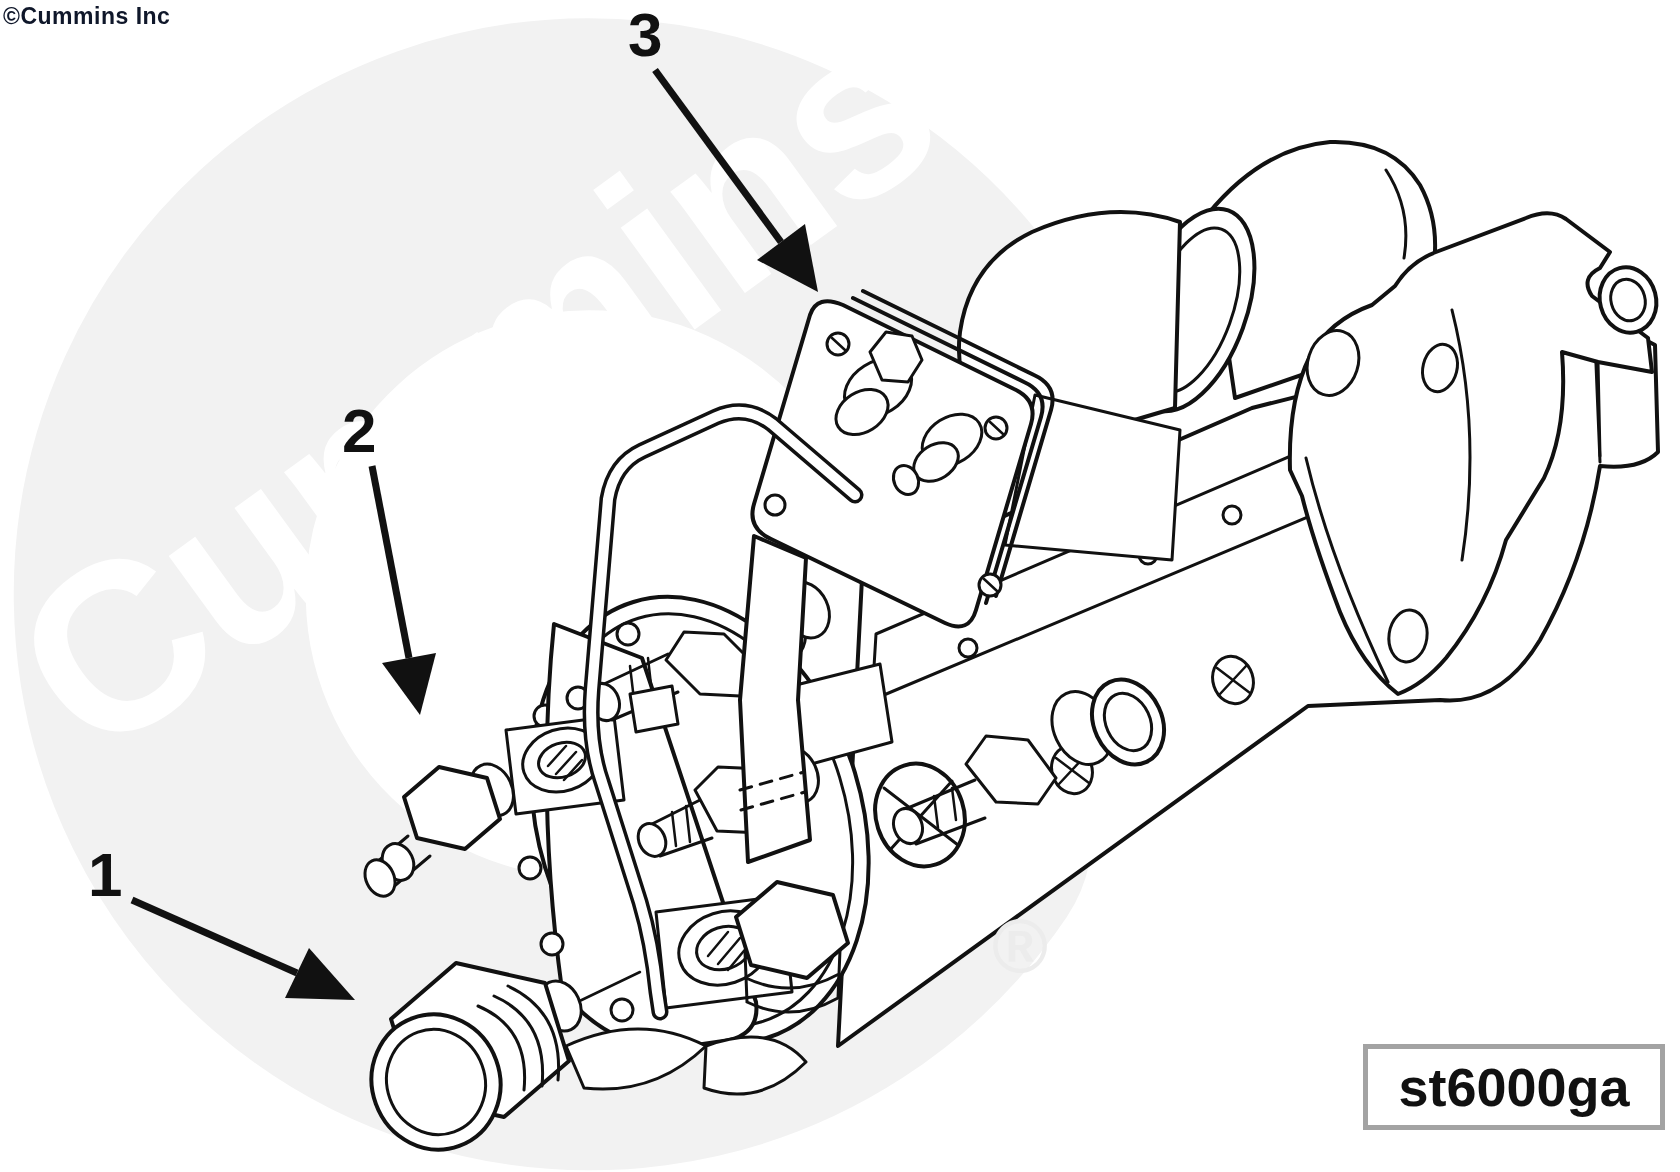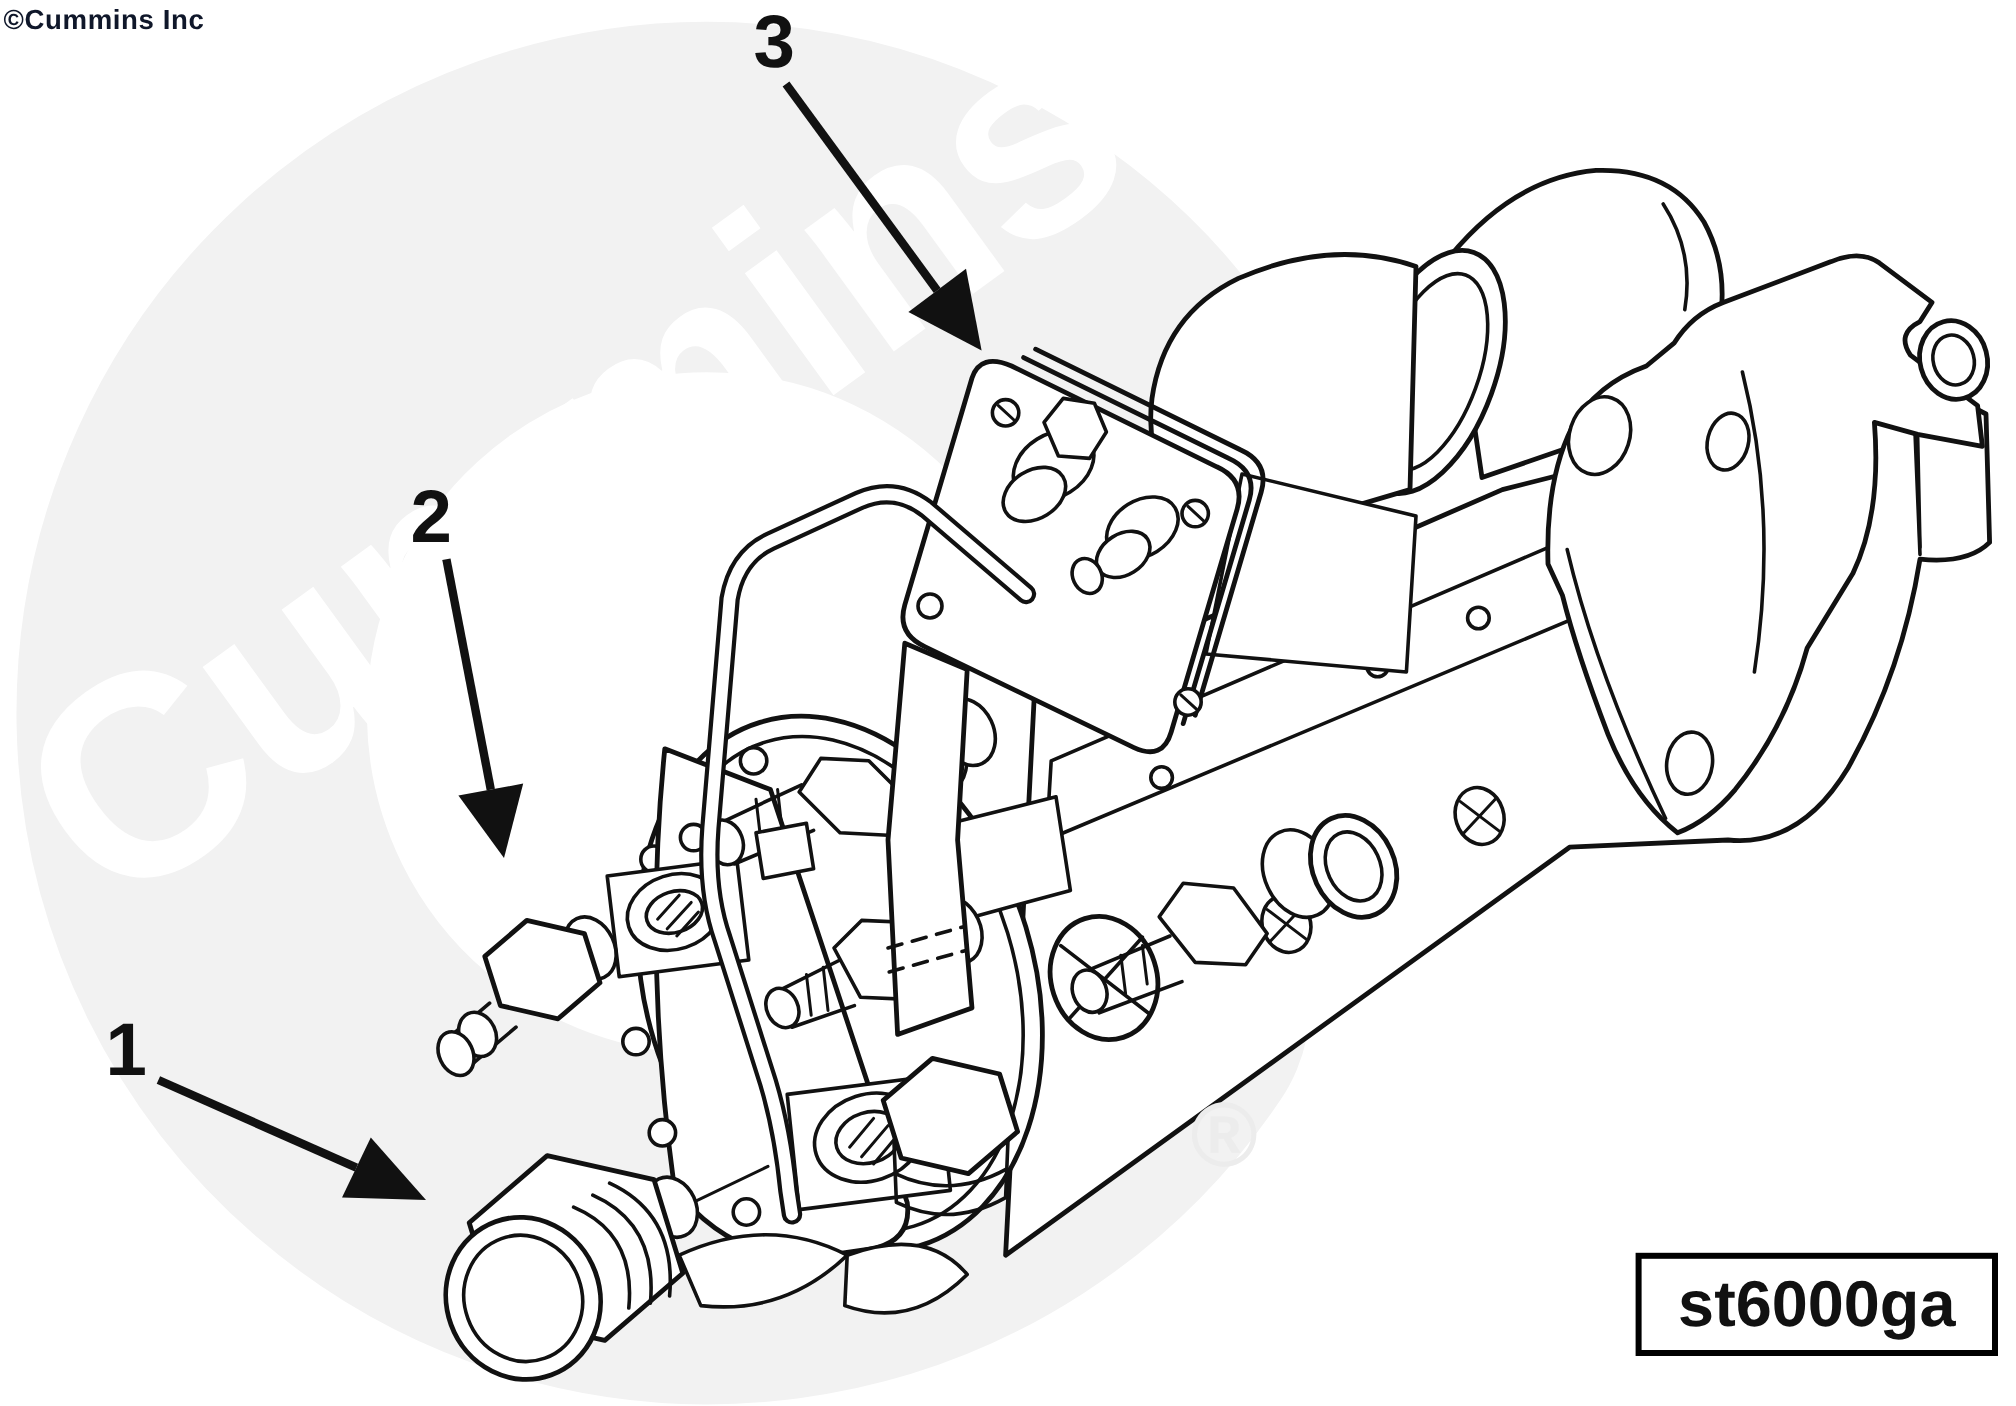--- a/index.html
+++ b/index.html
@@ -11,21 +11,21 @@
     font-family:"Liberation Sans", sans-serif;
   }
   .stage svg{position:absolute;left:0;top:0;}
   .copyright{
     position:absolute;left:3px;top:3px;
     font-size:23px;font-weight:bold;color:#0f172a;
     letter-spacing:.5px;user-select:none;
   }
   .figure-code-box{
     position:absolute;left:1363px;top:1044px;width:302px;height:86px;
-    border:5px solid #000000;box-sizing:border-box;background:#fff;
+    border:5px solid #a3a3a3;box-sizing:border-box;background:#fff;
     display:flex;align-items:center;justify-content:center;
   }
   .figure-code-box span{
     font-size:54px;font-weight:bold;color:#111;letter-spacing:0px;
   }
   .callout-num{
     font-family:"Liberation Sans", sans-serif;
     font-size:62px;font-weight:bold;fill:#111;
   }
   .wm-word{

